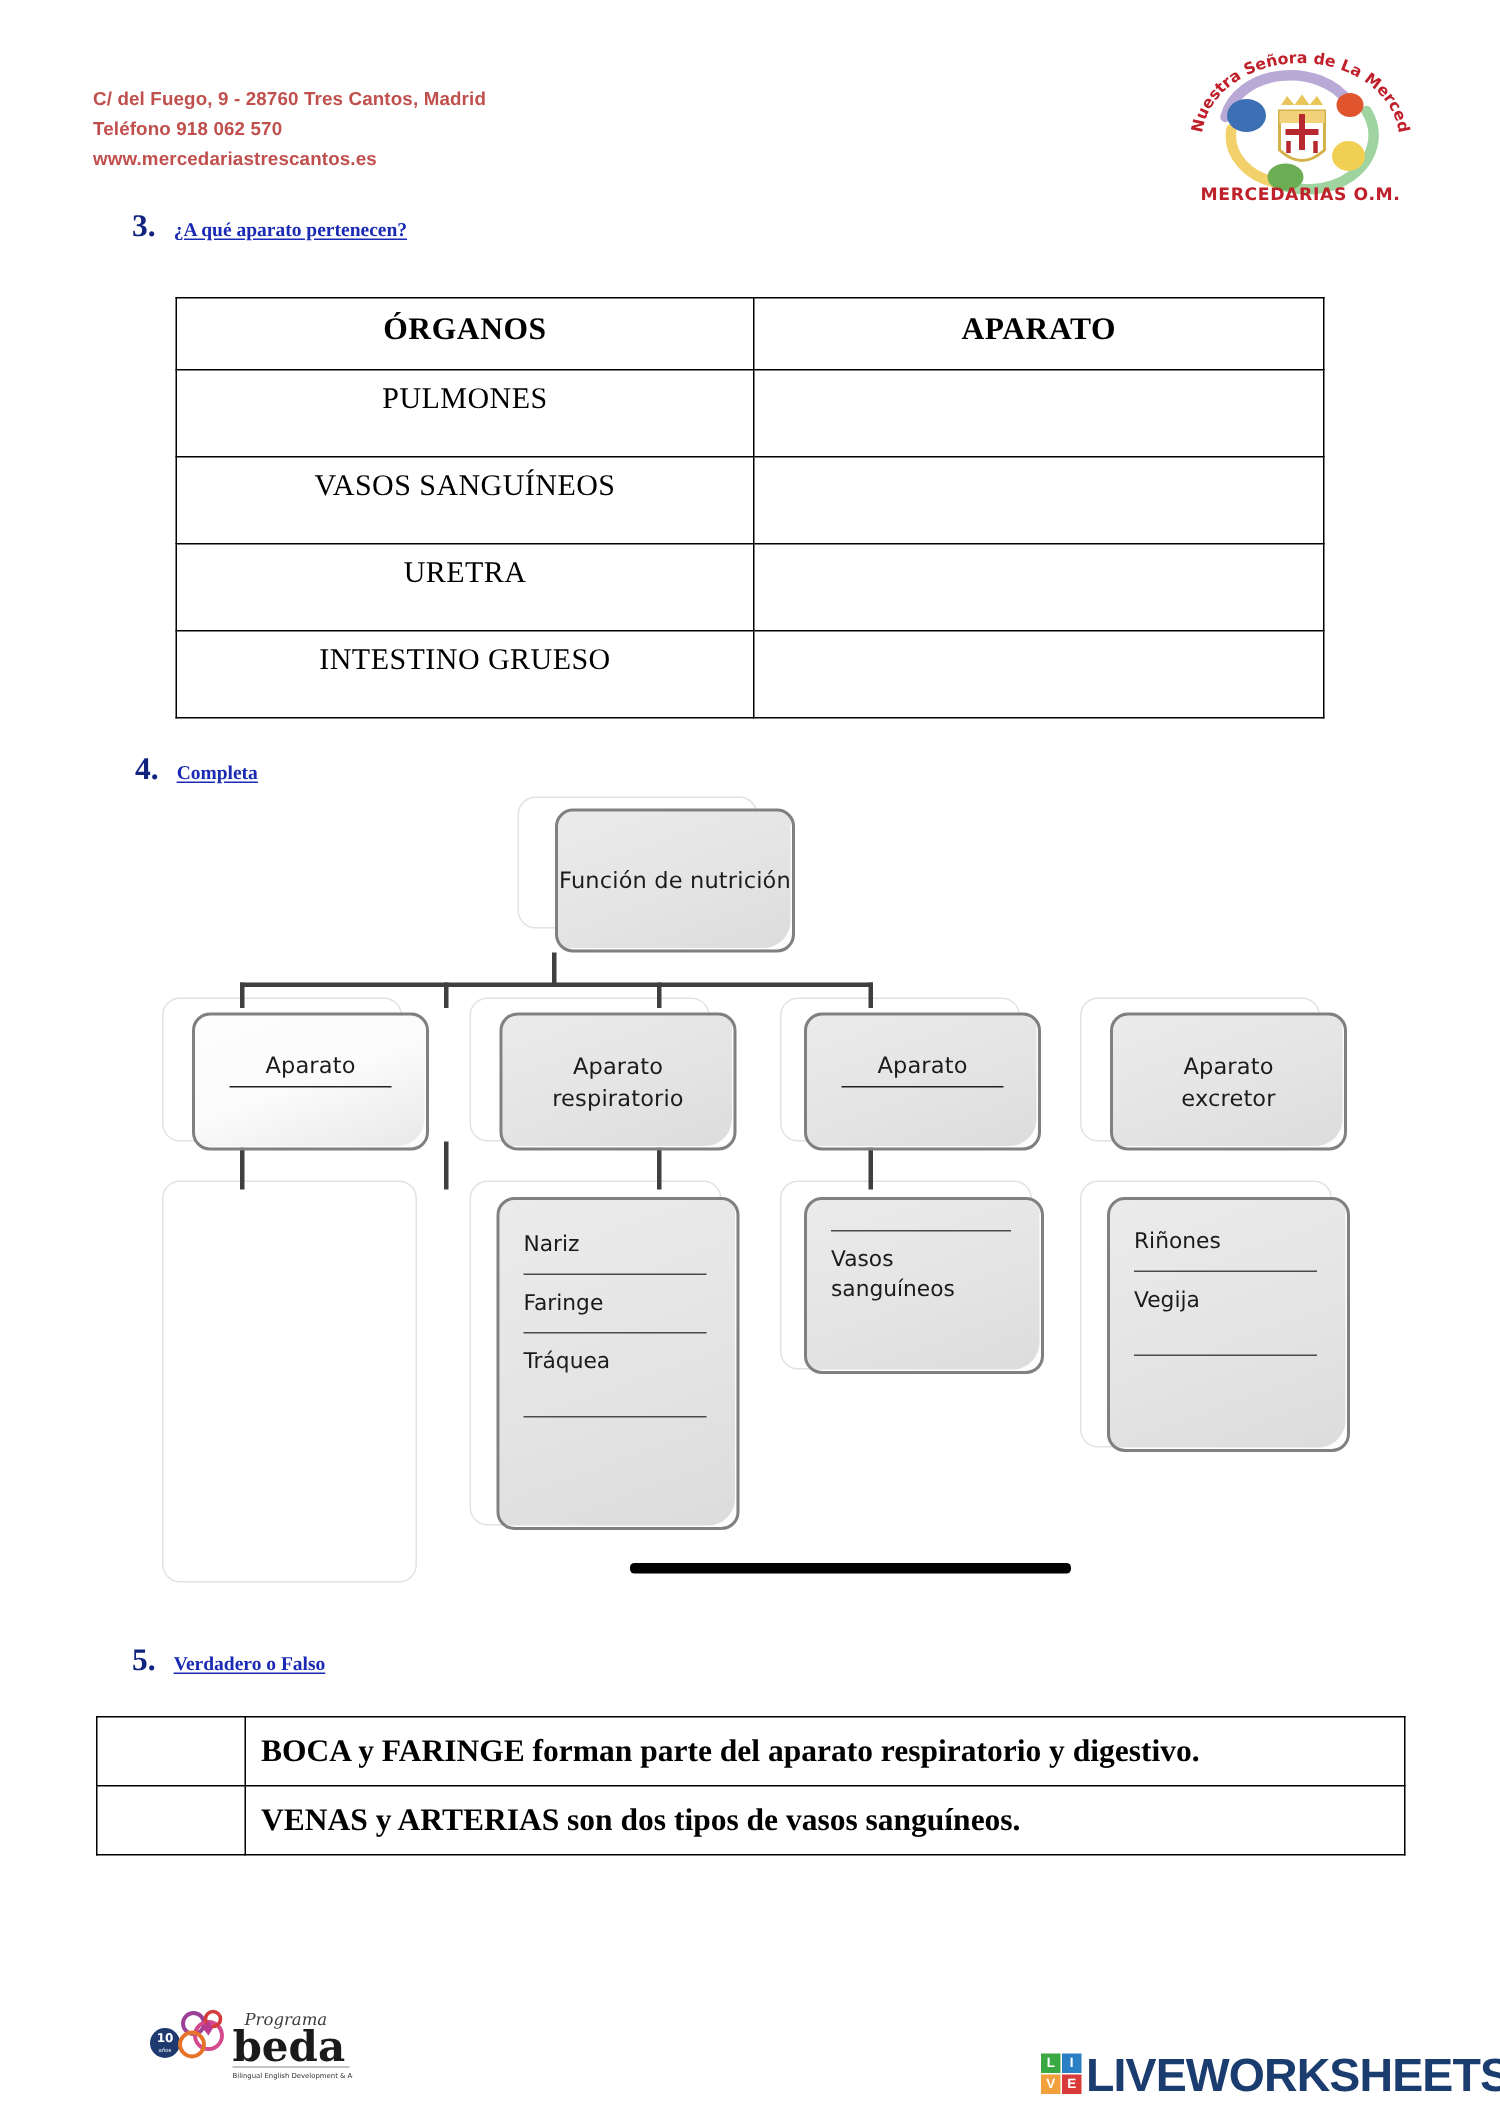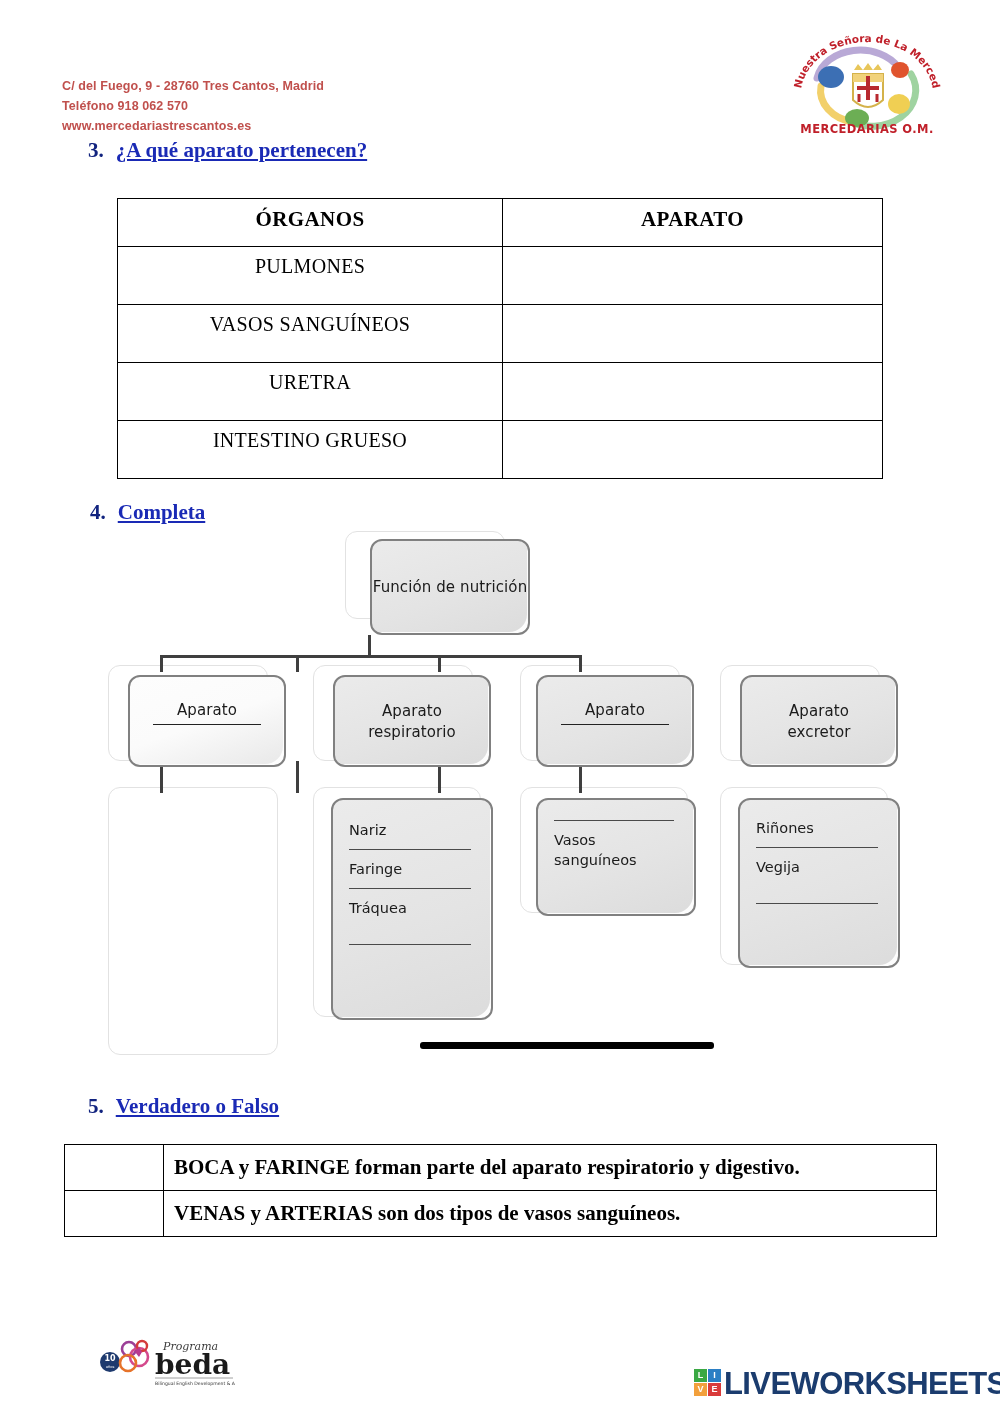--- a/index.html
+++ b/index.html
@@ -23,21 +23,20 @@
   .addr-block {
     position: absolute;
     left: 62px;
     top: 56px;
     font-family: "Liberation Sans", sans-serif;
     font-size: 12.5px;
     line-height: 20px;
     color: #c0504d;
     font-weight: 600;
     letter-spacing: .1px;
-    margin-top: 20px;
   }
   .addr-line { white-space: nowrap; }
 
   
   .school-logo {
     position: absolute;
     left: 787px;
     top: 34px;
     width: 160px;
     height: 104px;
@@ -52,21 +51,21 @@
     color: #1f2fa8;
     white-space: nowrap;
   }
   .q-head .q-num {
     font-size: 21px;
     color: #11237f;
     margin-right: 12px;
     display: inline-block;
   }
   .q-head .q-text {
-    font-size: 21px;
+    font-size: 13px;
     color: #1a2ab5;
     text-decoration: underline;
     text-underline-offset: 2px;
   }
   #head3 { left: 88px; top: 138px; }
   #head4 { left: 90px; top: 500px; }
   #head5 { left: 88px; top: 1094px; }
 
   
   .tbl3 {

